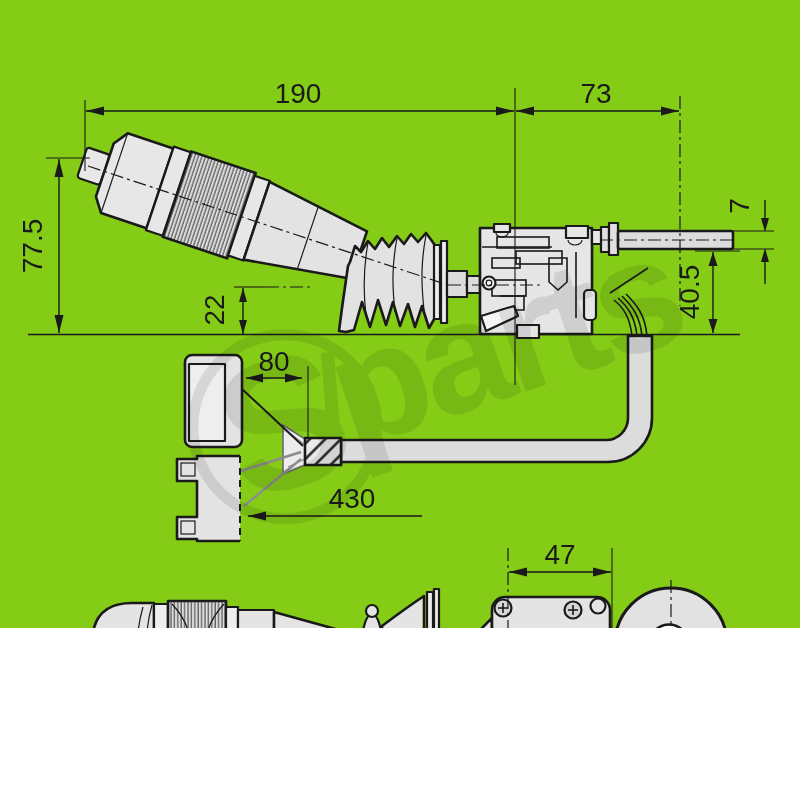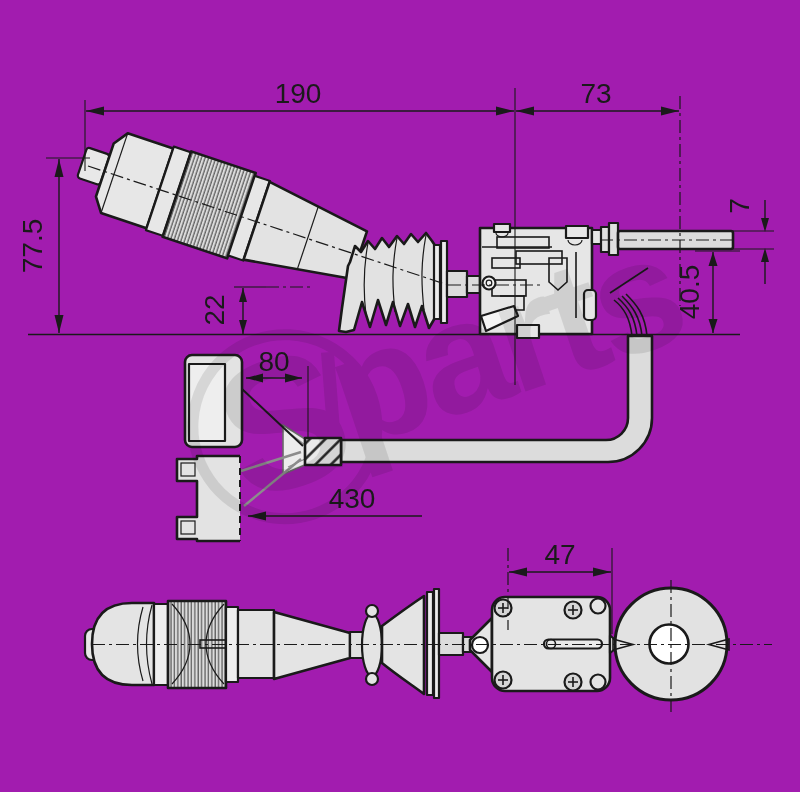--- a/index.html
+++ b/index.html
@@ -1,16 +1,16 @@
 <!DOCTYPE html>
 <html><head>
 <meta charset="utf-8">
 <style>
   html,body{margin:0;padding:0;background:#ffffff;}
-  .stage{width:800px;height:792px;position:relative;background:#a21caf;overflow:hidden;}
+  .stage{width:800px;height:628px;position:relative;background:#84cc16;overflow:hidden;}
   svg{display:block;}
   .s1{stroke:#1a1a1a;stroke-width:1.2;fill:none;}
   .s15{stroke:#1a1a1a;stroke-width:1.6;fill:none;}
   .o2{stroke:#1a1a1a;stroke-width:2.2;stroke-linejoin:round;}
   .o25{stroke:#1a1a1a;stroke-width:2.6;stroke-linejoin:round;}
   .dimln{stroke:#1a1a1a;stroke-width:1.4;fill:none;}
   .ext{stroke:#1a1a1a;stroke-width:1.1;fill:none;}
   .cl{stroke:#1a1a1a;stroke-width:1.2;stroke-dasharray:13 4 3 4;fill:none;}
   .dimtxt{font-family:"Liberation Sans",sans-serif;font-size:28px;fill:#1a1a1a;}
   .arr{fill:#1a1a1a;stroke:none;}

